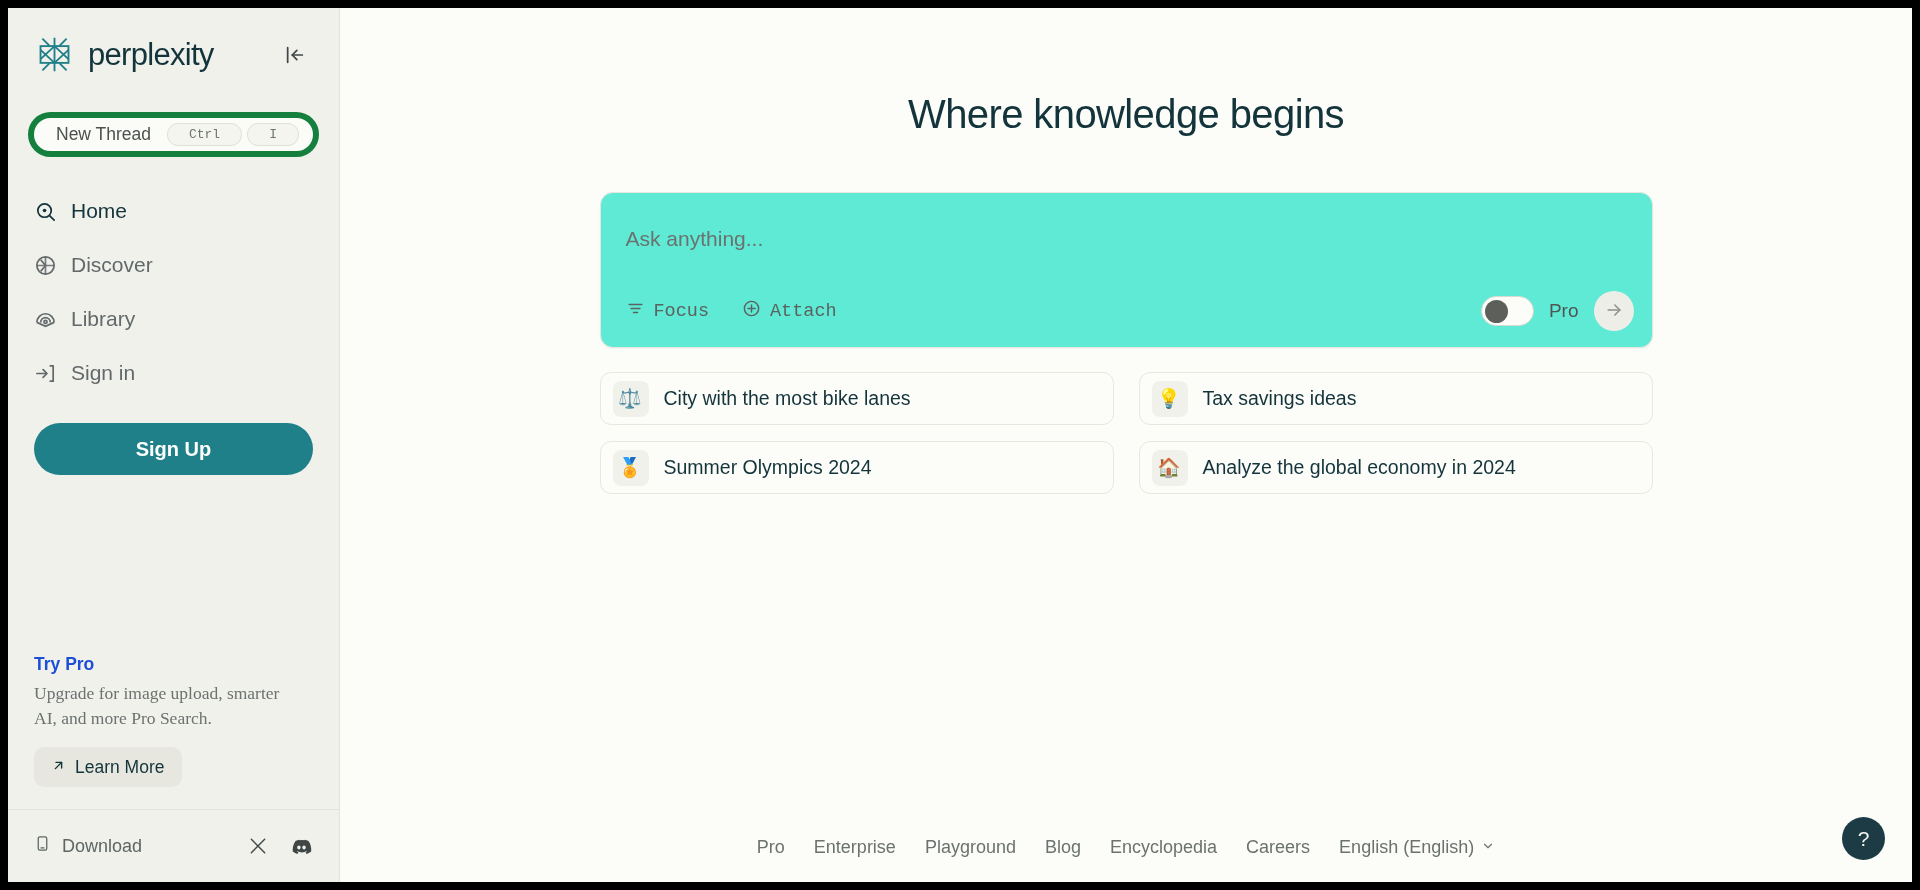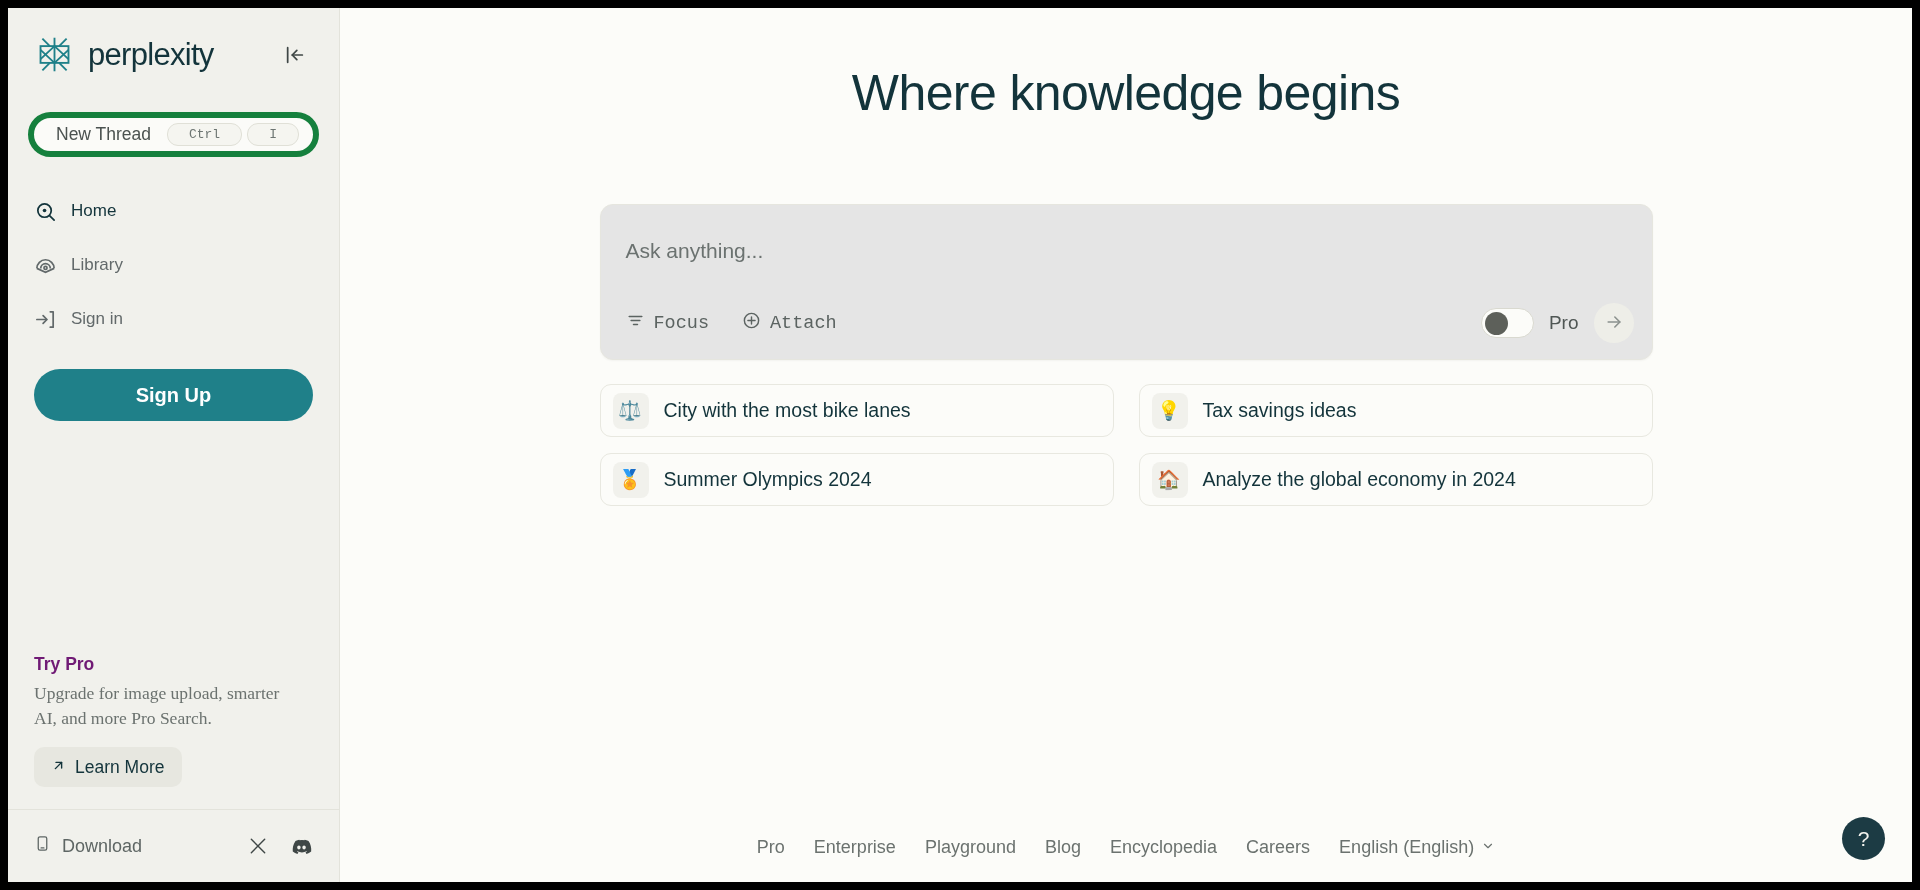--- a/index.html
+++ b/index.html
@@ -54,38 +54,38 @@
     border: 1px solid #e0e0d7; border-radius: 11px;
     background: #f5f5f0;
     padding: 2px 21px; min-width: 22px; text-align: center;
     line-height: 17px;
   }
 
   .nav { margin-top: 27px; padding: 0 26px; display: flex; flex-direction: column; }
   .nav-item {
     display: flex; align-items: center; gap: 14px;
     height: 54px; cursor: pointer; color: #62696a;
-    font-size: 17px; font-weight: 400;
+    font-size: 21px; font-weight: 400;
   }
   .nav-item.active { color: #13343b; font-weight: 500; }
   .nav-ico { width: 23px; height: 23px; flex: 0 0 23px; display:flex; align-items:center; justify-content:center;}
 
   .signup-btn {
     margin: 23px 26px 0 26px;
     height: 52px; background: #1f8089; color: #ffffff;
     border: none; border-radius: 26px;
     font-size: 20px; font-weight: 700; cursor: pointer;
     font-family: "Liberation Sans", sans-serif;
     display: flex; align-items: center; justify-content: center;
   }
 
   .sb-spacer { flex: 1 1 auto; }
 
   .trypro { padding: 0 26px 0 26px; }
-  .trypro-title { font-size: 17.5px; color: #701a75; font-weight: 700; margin-bottom: 6px; }
+  .trypro-title { font-size: 17.5px; color: #1d4ed8; font-weight: 700; margin-bottom: 6px; }
   .trypro-desc {
     font-size: 17.5px; color: #6b726f; line-height: 1.42; max-width: 268px; font-family: Liberation Serif, serif;
   }
   .learn-more {
     margin-top: 16px; display: inline-flex; align-items: center; gap: 9px;
     background: #e7e7e0; border: none; border-radius: 10px;
     height: 40px; padding: 0 17px; cursor: pointer;
     color: #13343b; font-size: 17.5px; font-weight: 500;
     font-family: "Liberation Sans", sans-serif;
   }
@@ -102,28 +102,28 @@
   .social-row { display: flex; align-items: center; gap: 22px; }
   .social-ico { cursor: pointer; color: #3f4746; display:flex; }
 
   
   #main {
     flex: 1 1 auto; position: relative;
     background: #fcfcf9;
     display: flex; flex-direction: column; align-items: center;
   }
   .hero-title {
-    margin-top: 60px;
-    font-size: 50px; color: #13343b; font-weight: 400;
+    margin-top: 86px;
+    font-size: 40px; color: #13343b; font-weight: 400;
     letter-spacing: -0.6px; line-height: 1;
   }
 
   .askbox {
-    margin-top: 86px; width: 1053px;
-    background: #e5e5e5;
+    margin-top: 58px; width: 1053px;
+    background: #5eead4;
     border: 1px solid #e6e6df; border-radius: 13px;
     box-shadow: 0 1px 2px rgba(20,30,30,.04);
     display: flex; flex-direction: column;
     overflow: hidden;
   }
   .ask-input-area {
     padding: 34px 25px 0 25px; min-height: 82px;
   }
   .ask-placeholder {
     font-size: 21px; color: #6b7270; font-weight: 400;
@@ -234,20 +234,30 @@
         <span class="nav-ico">
           <svg width="23" height="23" viewBox="0 0 24 24" fill="none" stroke="currentColor" stroke-width="1.8">
             <circle cx="11" cy="11" r="7"></circle>
             <circle cx="11" cy="11" r="1.9" fill="currentColor" stroke="none"></circle>
             <path d="M16.2 16.2 L21 21" stroke-linecap="round"></path>
           </svg>
         </span>
         <span>Home</span>
       </div>
 
+      <div class="nav-item">
+        <span class="nav-ico">
+          <svg width="23" height="23" viewBox="0 0 24 24" fill="none" stroke="currentColor" stroke-width="1.8">
+            <circle cx="12" cy="12" r="9"></circle>
+            <path d="M12 3 L12 21 M3 12 L21 12" opacity="0.85"></path>
+            <path d="M7 6 L12 12 L7 18"></path>
+          </svg>
+        </span>
+        <span>Discover</span>
+      </div>
 
       <div class="nav-item">
         <span class="nav-ico">
           <svg width="23" height="23" viewBox="0 0 24 24" fill="none" stroke="currentColor" stroke-width="1.8">
             <path d="M3 15 A9 9 0 0 1 21 15"></path>
             <path d="M7 15 A5 5 0 0 1 17 15"></path>
             <circle cx="12" cy="14.5" r="1.6"></circle>
             <path d="M3 15 L12 19 L21 15"></path>
           </svg>
         </span>

